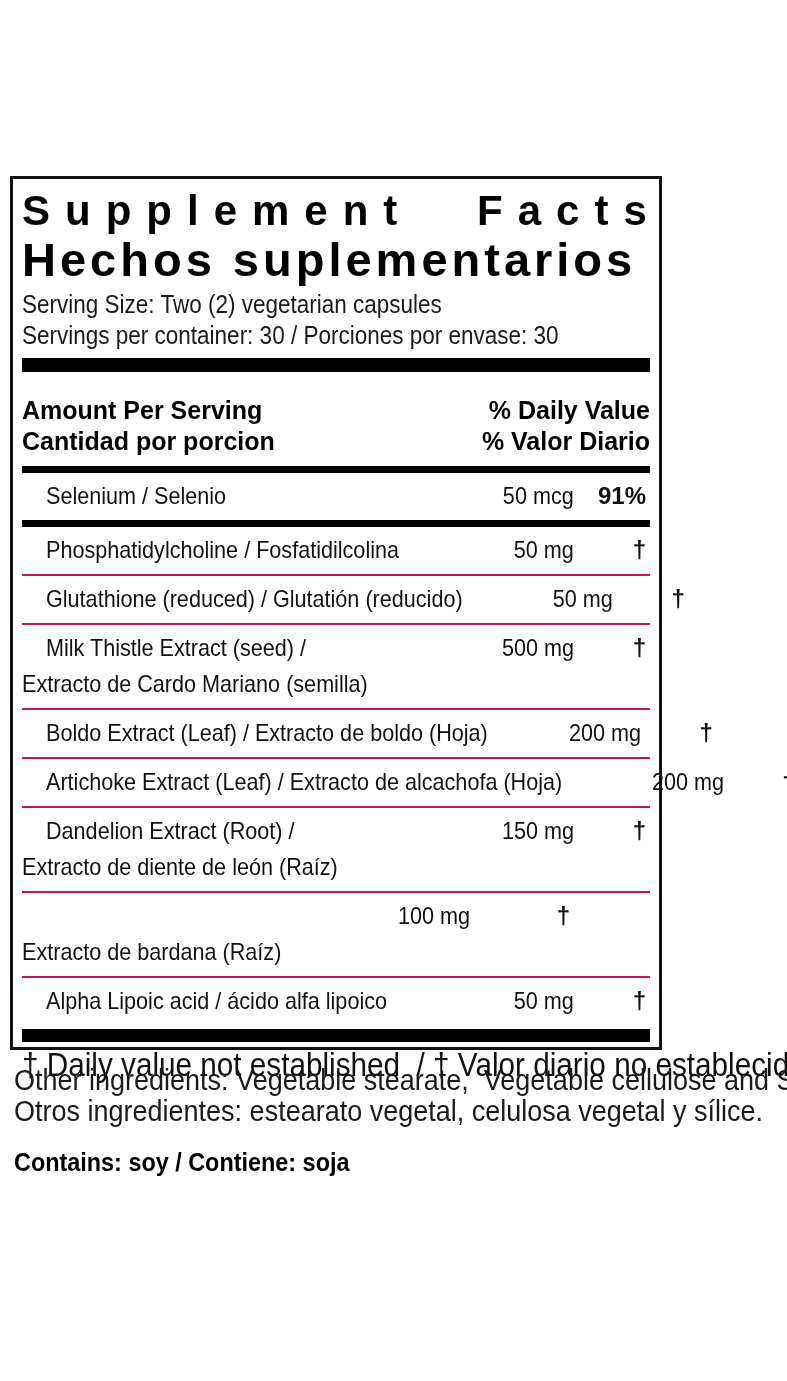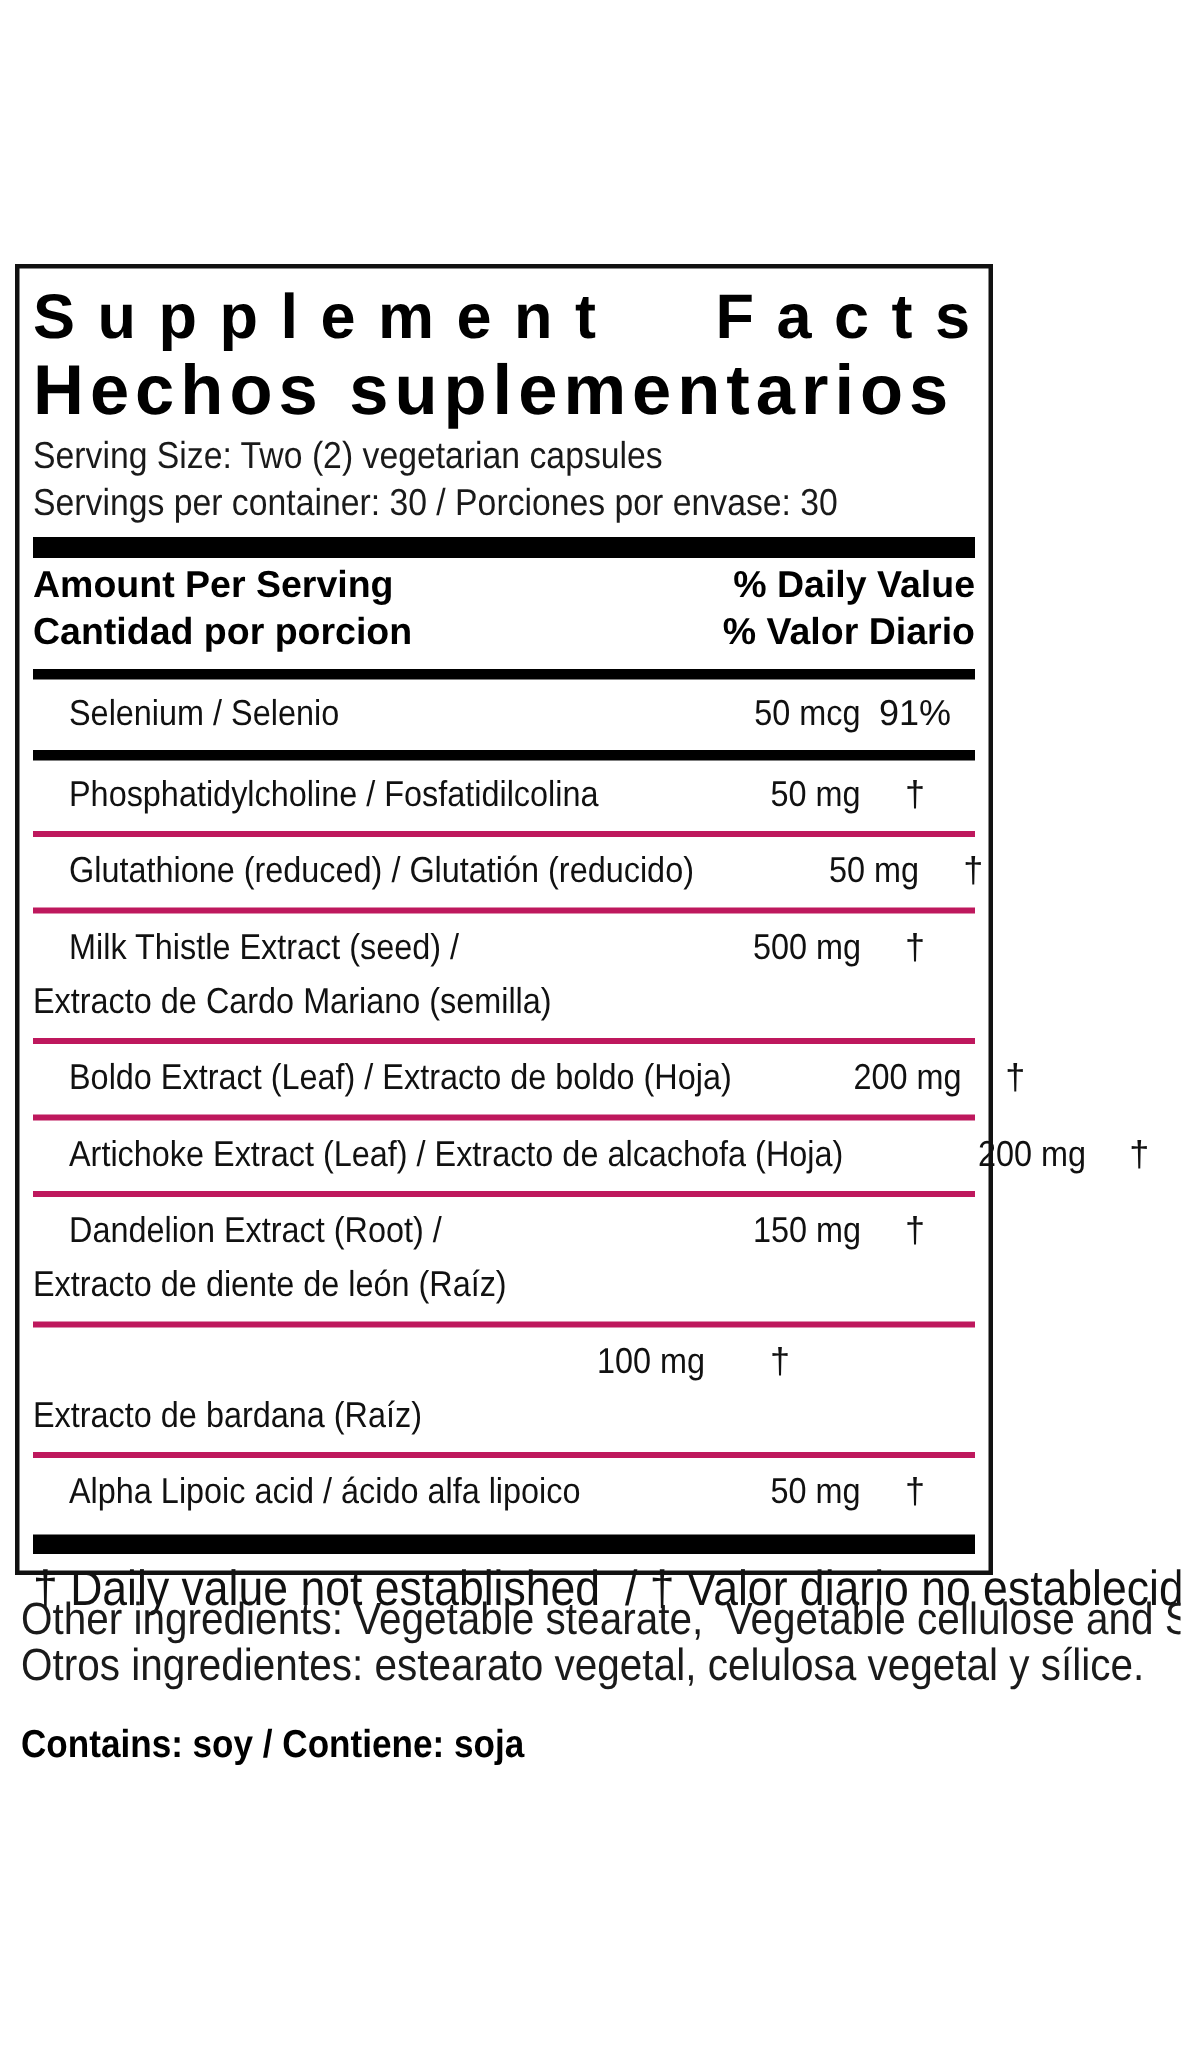--- a/index.html
+++ b/index.html
@@ -31,36 +31,36 @@
     font-size:47px;font-weight:bold;line-height:50px;
     letter-spacing:4px;white-space:nowrap;
   }
   .serving-block{margin-top:4px;}
   .serving-line{font-size:25px;line-height:31px;color:#1a1a1a;white-space:nowrap;}
 
   .bar-thick{height:14px;background:#000;margin-top:7px;}
   .bar-thick2{height:13px;background:#000;margin-top:4px;}
   .bar-medium{height:7px;background:#000;}
 
-  .col-header{margin:3px 0 9px 0;}
+  .col-header{margin:23px 0 9px 0;}
   .col-header .hrow{display:flex;justify-content:space-between;font-weight:bold;font-size:25px;line-height:31px;}
 
   .row{
     display:grid;
     grid-template-columns:1fr 104px 76px;
     align-items:start;
     padding:8px 0 9px 0;
     font-size:24px;line-height:30px;
     color:#111;
   }
   .row .name{white-space:nowrap;margin-left:24px;}
   .row .amount{text-align:right;white-space:nowrap;}
-  .row .dv{text-align:center;white-space:nowrap;padding-right:4px;}
+  .row .dv{text-align:right;white-space:nowrap;padding-right:4px;font-weight:bold;}
   .row .name2{grid-column:1 / span 3;white-space:nowrap;margin-top:6px;}
-  .rows-group .row{border-top:4px solid #be185d;}
+  .rows-group .row{border-top:2px solid #be185d;}
   .rows-group .row:first-child{border-top:none;}
 
   .footnote{
     font-size:33px;line-height:30px;color:#111;
     padding:8px 0 10px 0;white-space:pre;
   }
 
   .below-box{position:absolute;left:14px;top:1064px;width:760px;}
   .other-line{font-size:30px;line-height:31px;color:#1a1a1a;white-space:pre;}
   .contains-line{font-size:26px;font-weight:bold;margin-top:21px;white-space:pre;}

